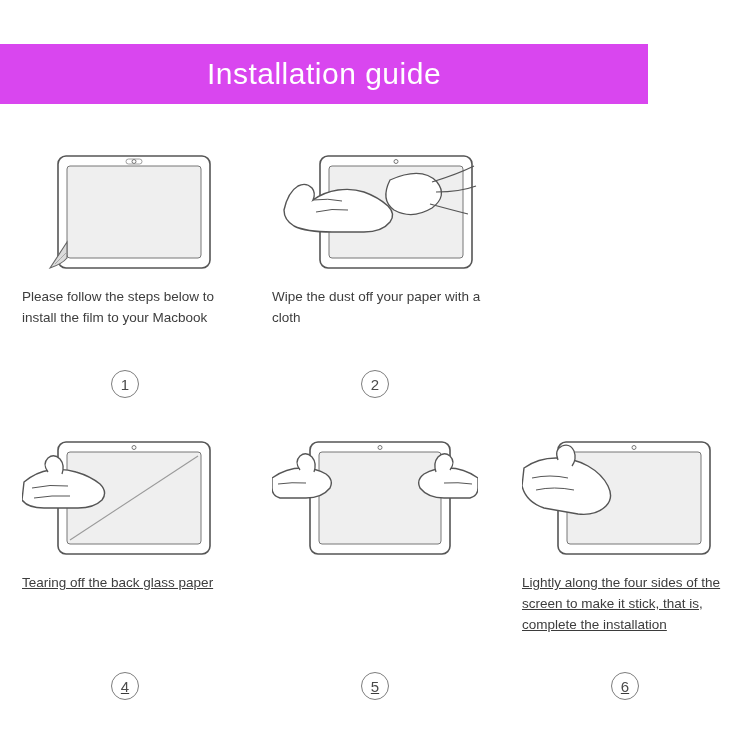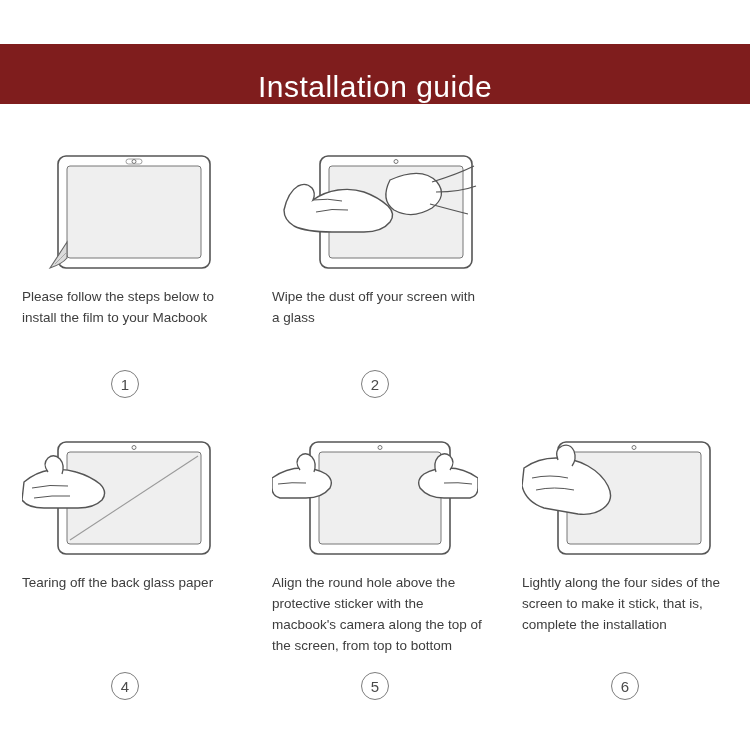--- a/index.html
+++ b/index.html
@@ -18,25 +18,25 @@
     position: relative;
     width: 750px;
     height: 750px;
     box-sizing: border-box;
   }
   
   .header {
     position: absolute;
     left: 0;
     top: 44px;
-    width: 750px;
+    width: 648px;
     height: 60px;
-    background: #7f1d1d;
-    display: flex;
-    align-items: flex-end;
+    background: #d946ef;
+    display: flex;
+    align-items: center;
     justify-content: center;
   }
   .header-title {
     color: #ffffff;
     font-size: 30px;
     font-weight: normal;
     letter-spacing: 0.5px;
   }
   
   .grid {
@@ -134,29 +134,29 @@
             <path d="M118 28 Q150 14 165 30 Q176 44 160 56 Q140 68 122 58 Q108 48 118 28 Z" fill="#ffffff" stroke="#555" stroke-width="1.3"></path>
             <path d="M160 30 Q186 22 202 14" fill="none" stroke="#555" stroke-width="1.2"></path>
             <path d="M164 40 Q188 40 204 34" fill="none" stroke="#555" stroke-width="1.2"></path>
             <path d="M158 52 Q180 58 196 62" fill="none" stroke="#555" stroke-width="1.2"></path>
 
             <path d="M12 58 Q16 40 26 34 Q34 30 40 36 Q44 41 41 48 Q52 40 66 38 Q80 36 92 40 Q106 45 116 54 Q124 62 118 70 Q110 80 92 80 L60 80 Q34 80 22 74 Q12 68 12 58 Z" fill="#ffffff" stroke="#555" stroke-width="1.4"></path>
             <path d="M41 48 Q56 46 70 49" fill="none" stroke="#555" stroke-width="1"></path>
             <path d="M44 60 Q60 56 76 58" fill="none" stroke="#555" stroke-width="1"></path>
           </svg>
         </div>
-        <div class="caption">Wipe the dust off your screen with a glass</div>
+        <div class="caption">Wipe the dust off your paper with a cloth</div>
         <div class="num-wrap">
           <div class="num">2</div>
         </div>
       </div>
 
     </div>
 
-    <div class="row-2" style="display:flex;width:750px;">
+    <div class="row-2" style="display:flex;width:750px;text-decoration:underline;">
 
       <div class="cell">
         <div class="art">
           <svg width="206" height="120" viewBox="0 0 206 120">
             <rect x="36" y="4" width="152" height="112" rx="8" ry="8" fill="#ffffff" stroke="#555" stroke-width="1.6"></rect>
             <rect x="45" y="14" width="134" height="92" rx="3" ry="3" fill="#efefef" stroke="#777" stroke-width="1"></rect>
             <circle cx="112" cy="9.5" r="2" fill="#ffffff" stroke="#777" stroke-width="1"></circle>
 
             <path d="M48 102 L176 18" fill="none" stroke="#9a9a9a" stroke-width="1.1"></path>
 
@@ -181,21 +181,20 @@
 
             <path d="M0 40 Q14 30 30 30 Q44 30 54 36 Q62 42 58 50 Q50 60 34 60 L8 60 Q0 58 0 50 Z" fill="#ffffff" stroke="#555" stroke-width="1.4"></path>
             <path d="M28 32 Q22 24 28 18 Q34 13 40 19 Q45 25 42 34" fill="#ffffff" stroke="#555" stroke-width="1.3"></path>
             <path d="M6 46 Q20 44 34 45" fill="none" stroke="#555" stroke-width="1"></path>
 
             <path d="M206 40 Q192 30 176 30 Q162 30 152 36 Q144 42 148 50 Q156 60 172 60 L198 60 Q206 58 206 50 Z" fill="#ffffff" stroke="#555" stroke-width="1.4"></path>
             <path d="M178 32 Q184 24 178 18 Q172 13 166 19 Q161 25 164 34" fill="#ffffff" stroke="#555" stroke-width="1.3"></path>
             <path d="M200 46 Q186 44 172 45" fill="none" stroke="#555" stroke-width="1"></path>
           </svg>
         </div>
-        <div class="caption">Align the round hole above the protective sticker with the macbook's camera along the top of the screen, from top to bottom</div>
         <div class="num-wrap">
           <div class="num">5</div>
         </div>
       </div>
 
       <div class="cell">
         <div class="art">
           <svg width="206" height="120" viewBox="0 0 206 120">
             <rect x="36" y="4" width="152" height="112" rx="8" ry="8" fill="#ffffff" stroke="#555" stroke-width="1.6"></rect>
             <rect x="45" y="14" width="134" height="92" rx="3" ry="3" fill="#efefef" stroke="#777" stroke-width="1"></rect>

